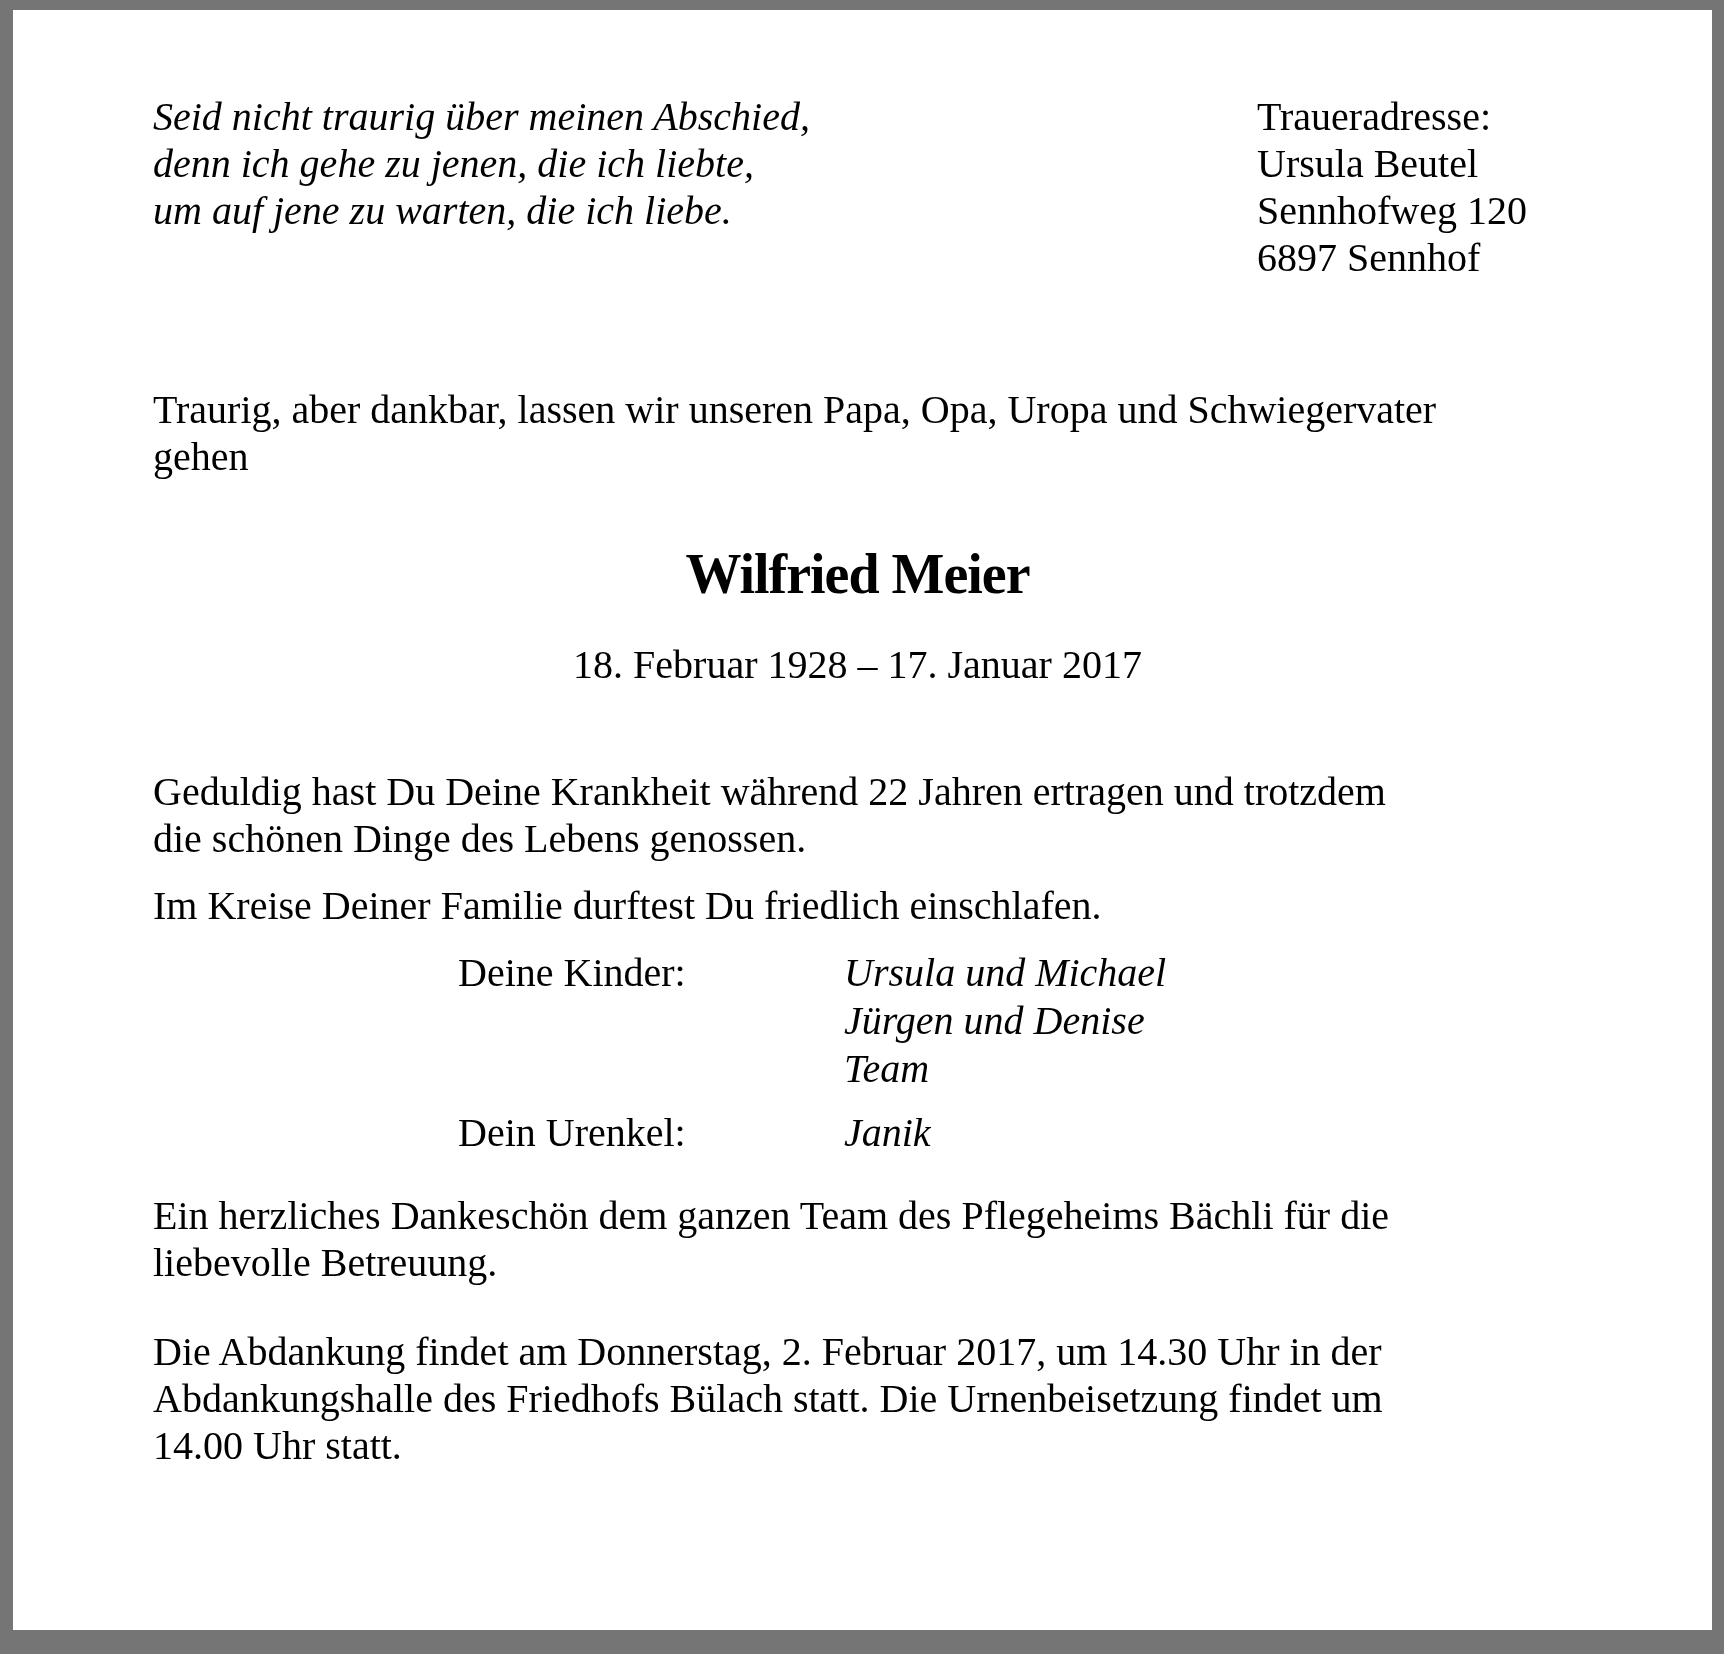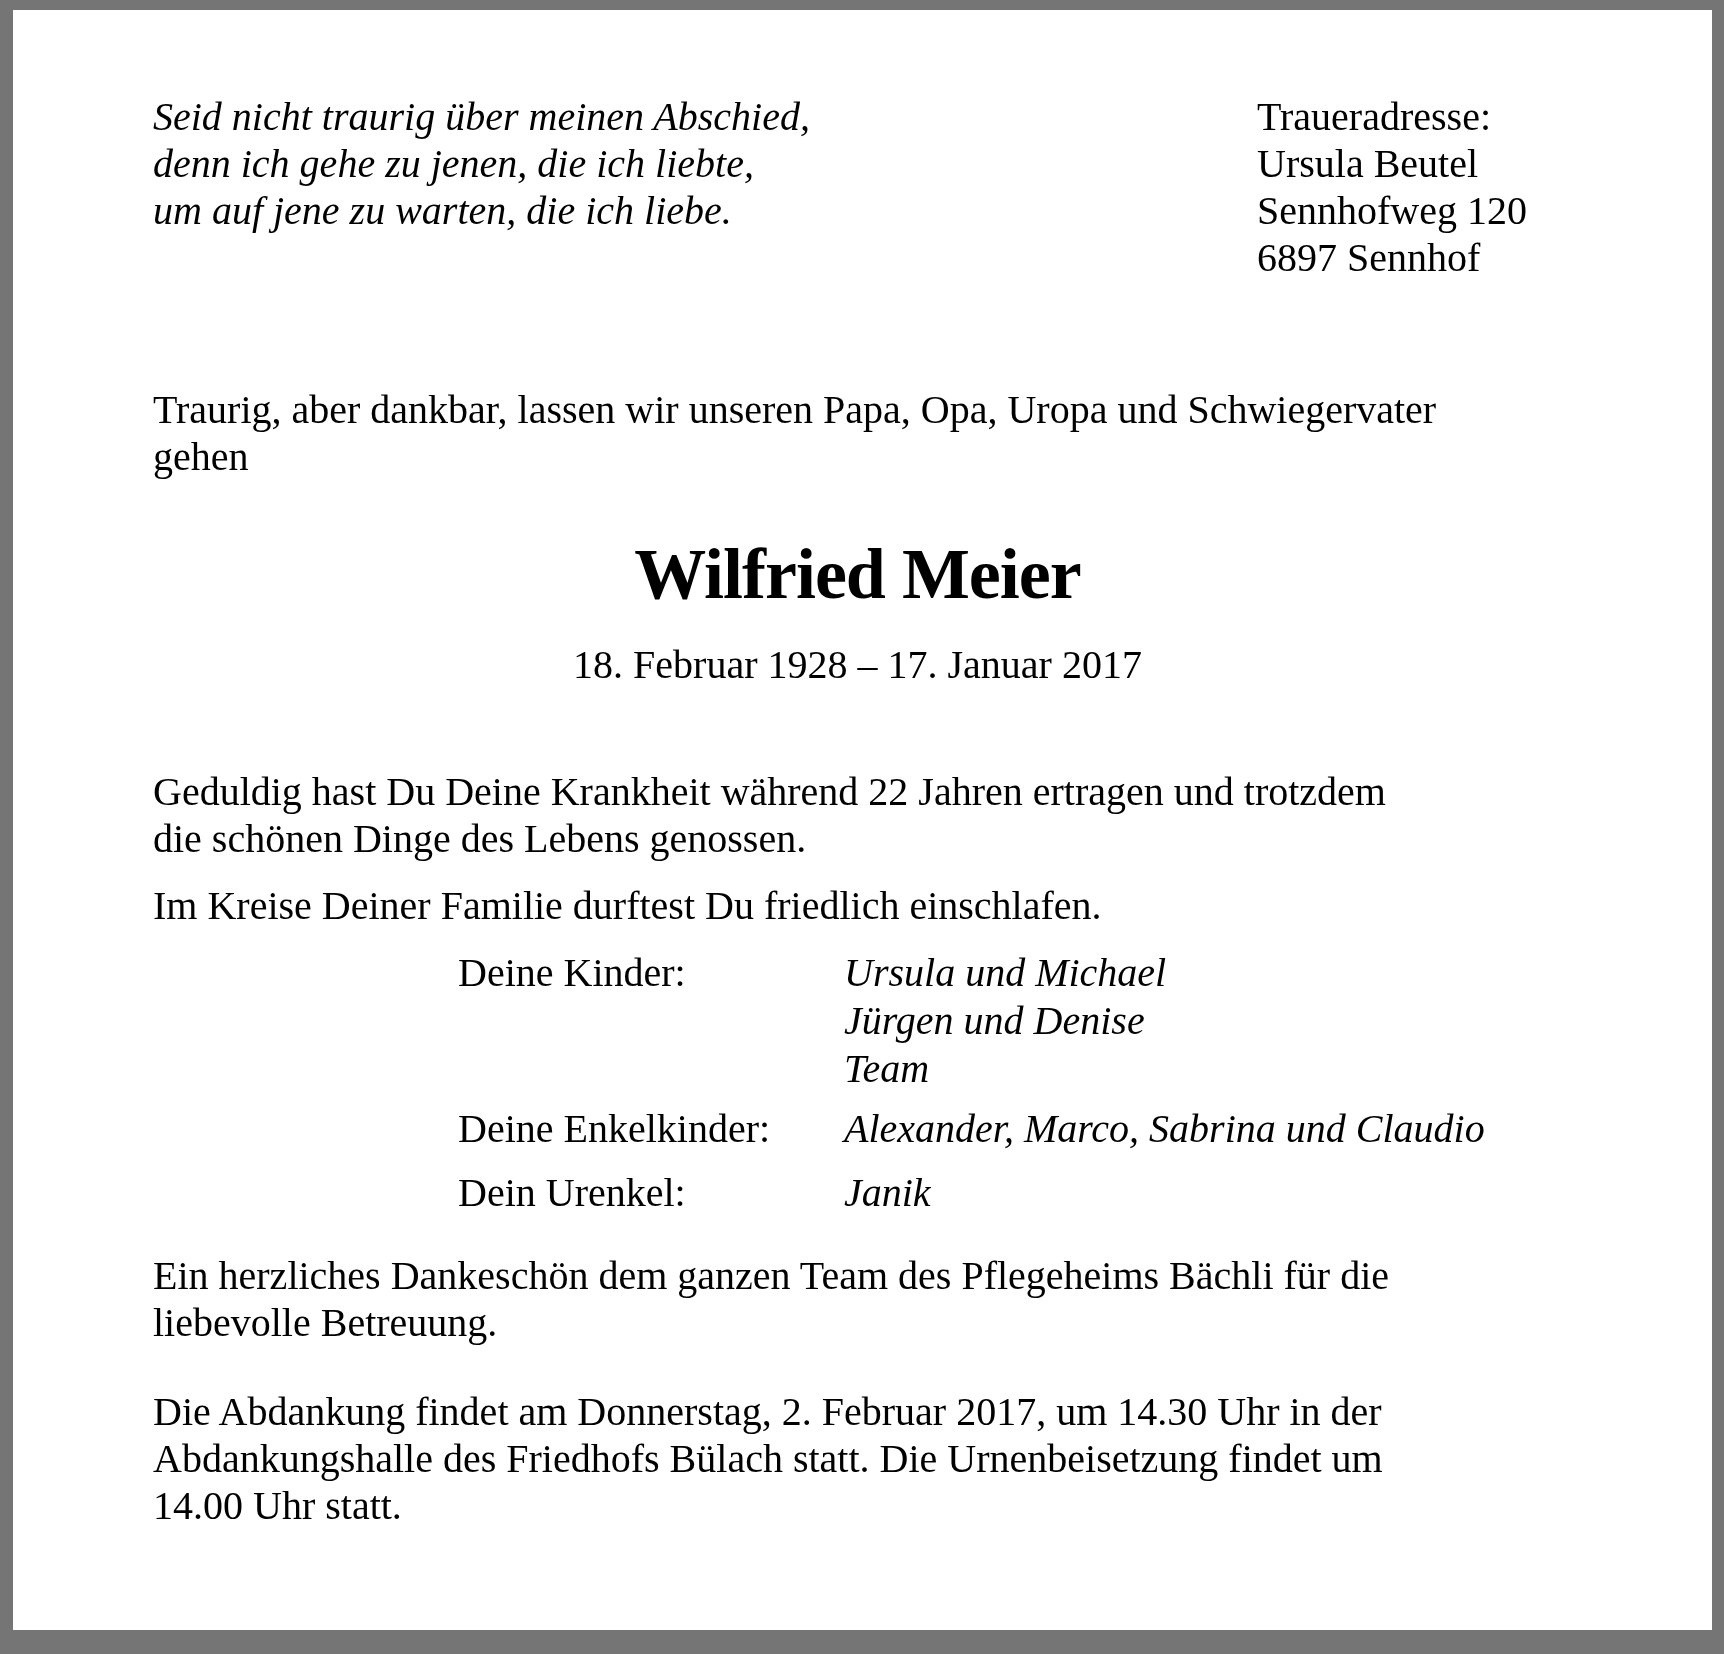--- a/index.html
+++ b/index.html
@@ -36,21 +36,21 @@
   }
   .address {
     width: 305px;
     flex-shrink: 0;
   }
   .intro {
     margin-top: 105px;
   }
   .deceased-name {
     margin: 54px 0 0 0;
-    font-size: 72px;
+    font-size: 56px;
     line-height: 80px;
     font-weight: bold;
     text-align: center;
     letter-spacing: -1px;
   }
   .life-dates {
     margin-top: 27px;
     text-align: center;
   }
   .para-illness {
@@ -126,26 +126,20 @@
 
     <div class="family">
       <div class="family-row row-1">
         <div class="family-label">Deine Kinder:</div>
         <div class="family-names">
           <div>Ursula und Michael</div>
           <div>Jürgen und Denise</div>
           <div>Team</div>
         </div>
       </div>
-      <div class="family-row row-2">
-        <div class="family-label">Deine Enkelkinder:</div>
-        <div class="family-names">
-          <div>Alexander, Marco, Sabrina und Claudio</div>
-        </div>
-      </div>
       <div class="family-row row-3">
         <div class="family-label">Dein Urenkel:</div>
         <div class="family-names">
           <div>Janik</div>
         </div>
       </div>
     </div>
 
     <div class="para-thanks">
       <div>Ein herzliches Dankeschön dem ganzen Team des Pflegeheims Bächli für die</div>

